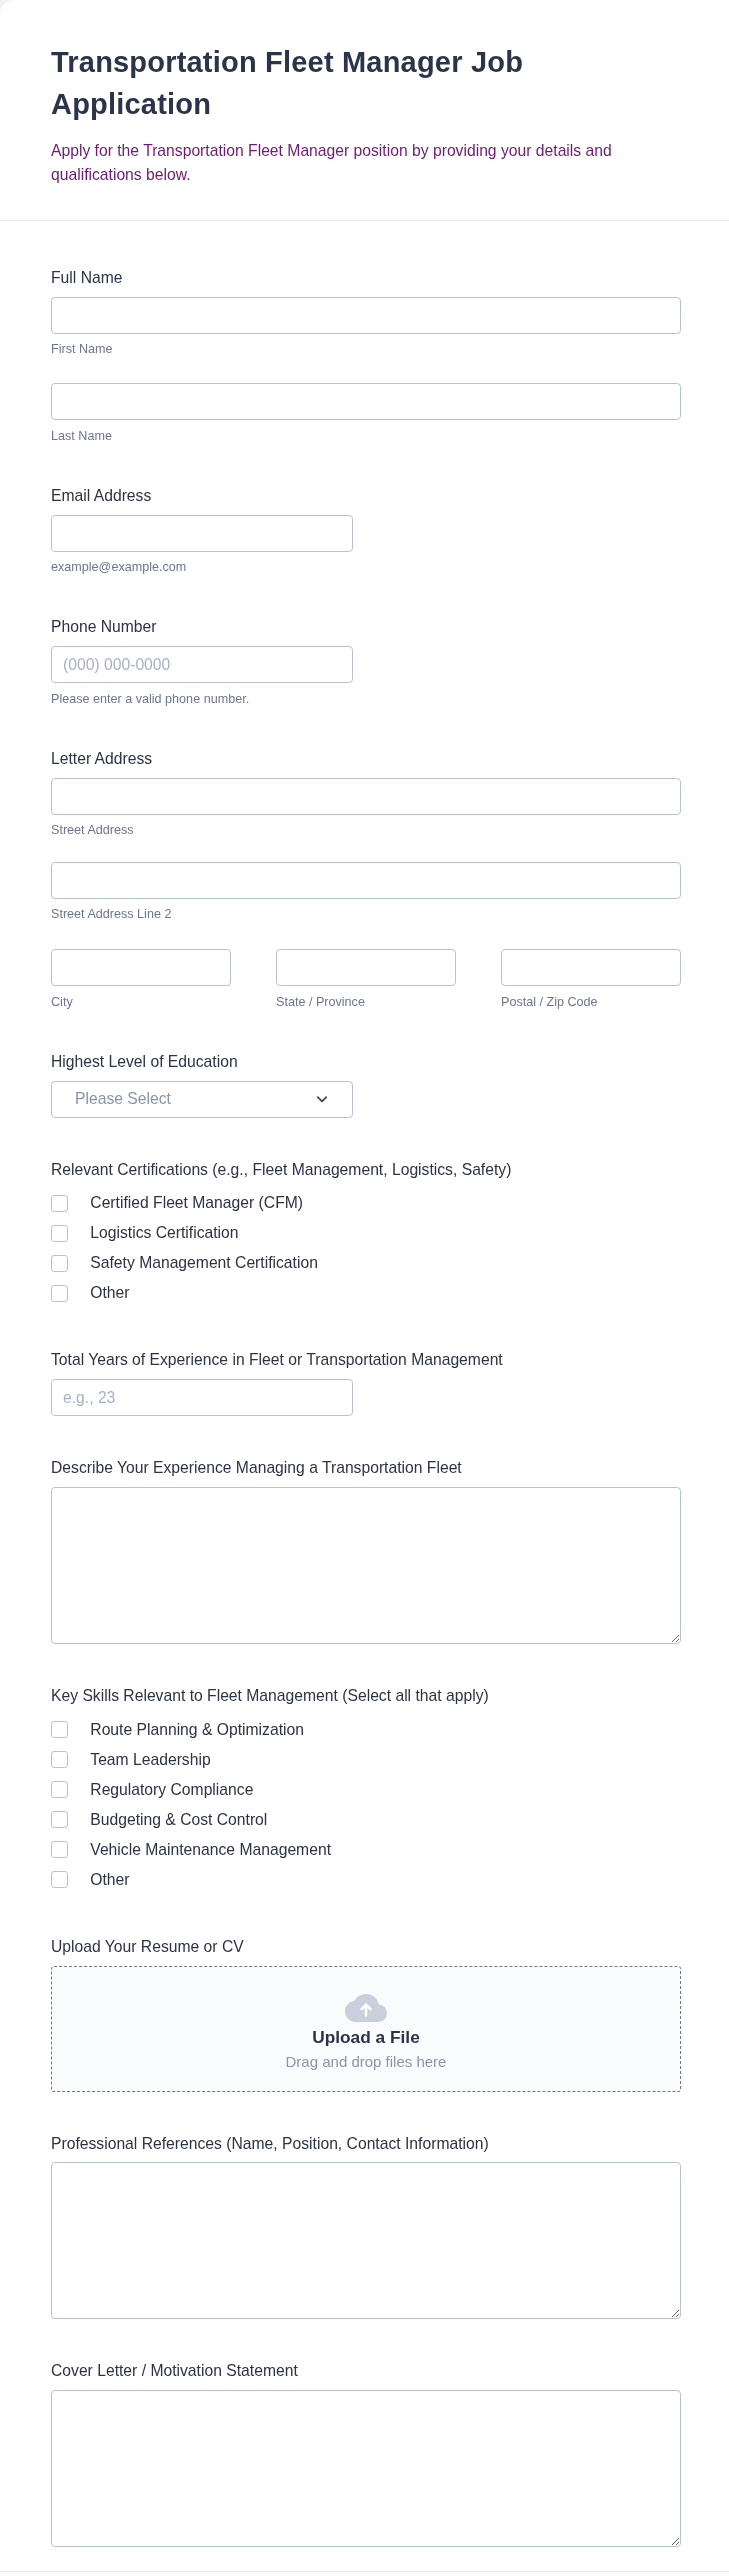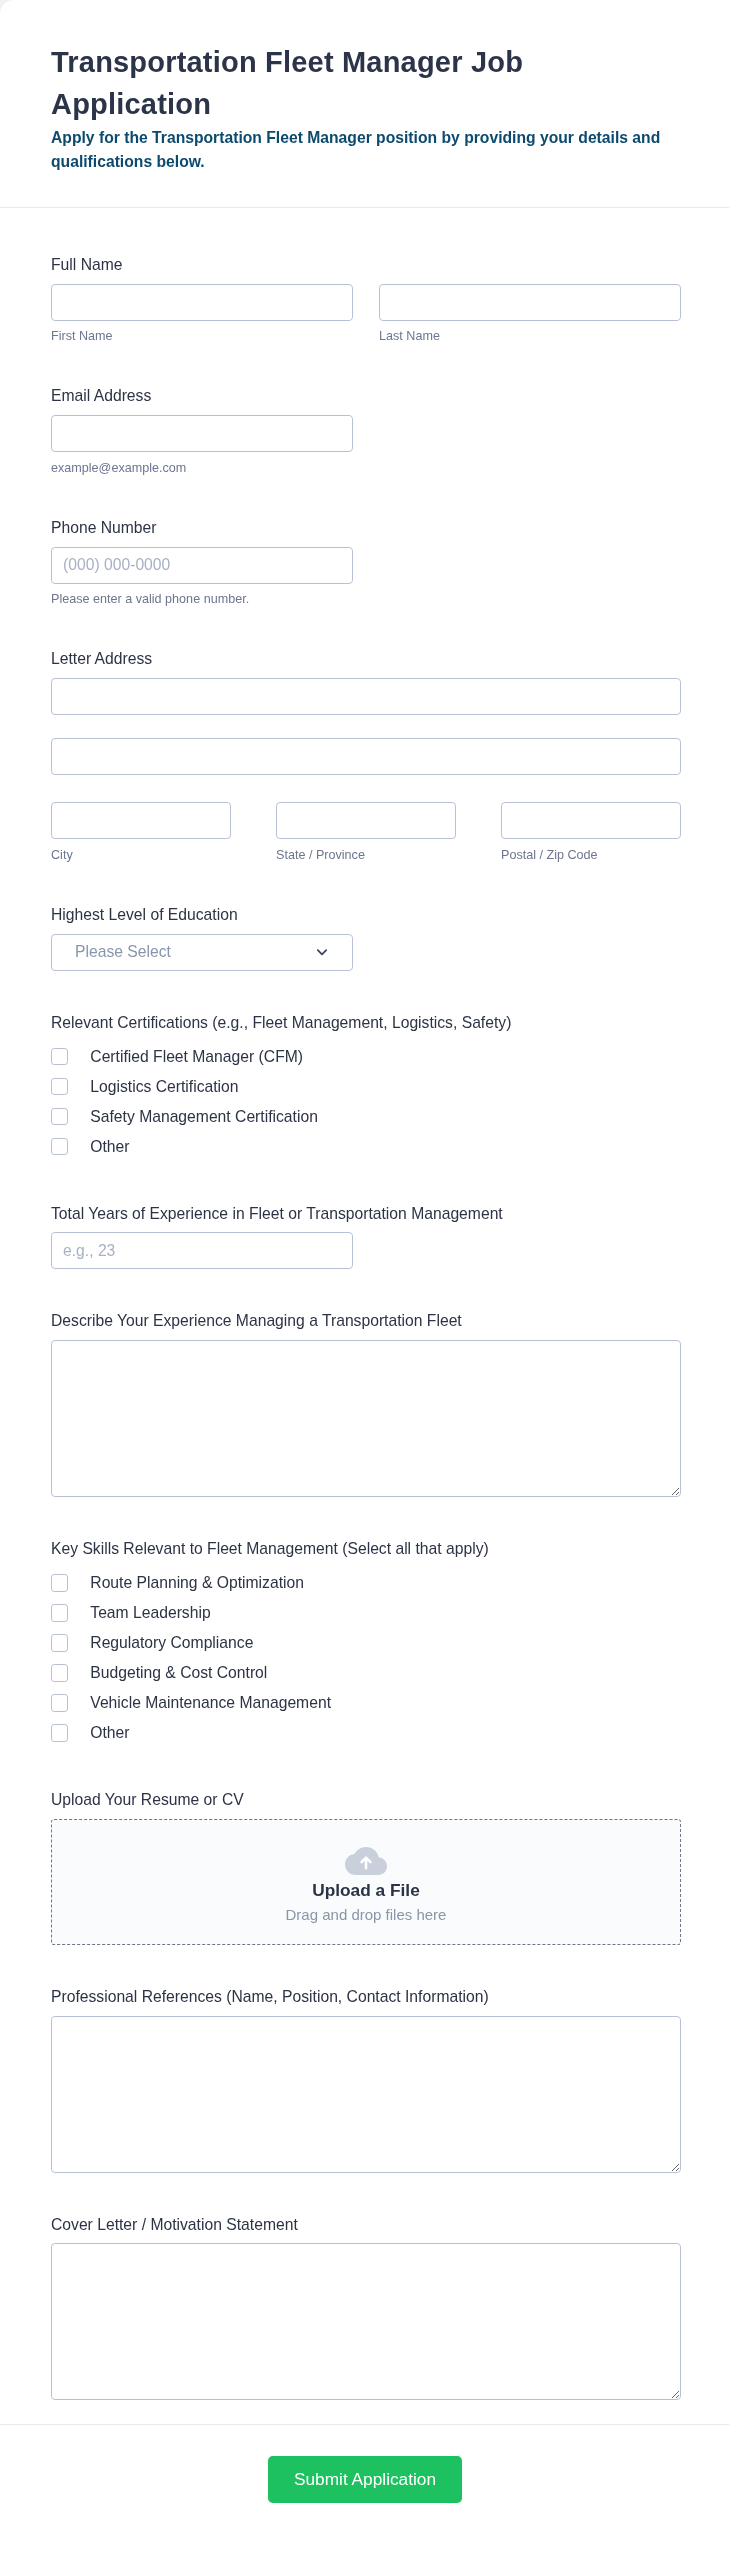--- a/index.html
+++ b/index.html
@@ -19,46 +19,45 @@
   .header { padding: 41px 49px 0 51px; }
   .header h1 {
     font-size: 29px;
     line-height: 42px;
     font-weight: 700;
     color: #2b3449;
     max-width: 565px;
     letter-spacing: 0.2px;
   }
   .subtitle {
-    margin-top: 1px;
+    margin-top: 14px;
     font-size: 15.7px;
     line-height: 24px;
-    color: #0c4a6e;
+    color: #701a75;
     max-width: 612px;
-    font-weight: bold;
   }
   .divider {
     margin-top: 33px;
     border-bottom: 0.8px solid #e7e9ee;
     width: 100%;
   }
   .divider-bottom { margin-top: 23.5px; }
 
   .form { padding: 0 49px 0 51px; }
   .q { margin-top: 41px; }
   .q-first { margin-top: 46px; }
   .q-label {
     font-size: 15.7px;
     line-height: 22px;
     font-weight: 500;
     color: #2c3345;
   }
   .q-label { margin-bottom: 7.8px; }
 
-  .row { display: flex; gap: 26px; }
+  .row { display: flex; gap: 26px; flex-direction: column; }
   .row3 { display: flex; gap: 45px; margin-top: 27px; }
   .col { flex: 1; min-width: 0; }
 
   .text-input, .select, .textarea {
     width: 100%;
     border: 0.8px solid #b8c1d4;
     border-radius: 3.9px;
     background: #fff;
     color: #2c3345;
     font-family: "Liberation Sans", "DejaVu Sans", sans-serif;
@@ -190,22 +189,24 @@
 
     <section class="q">
       <div class="q-label">Phone Number</div>
       <input class="text-input half" type="text" placeholder="(000) 000-0000" style="">
       <div class="sublabel">Please enter a valid phone number.</div>
     </section>
 
     <section class="q">
       <div class="q-label">Letter Address</div>
       <input class="text-input" type="text" style="">
+      <div class="sublabel">Street Address</div>
 
       <input class="text-input street2" type="text" style="">
+      <div class="sublabel">Street Address Line 2</div>
 
       <div class="row3">
         <div class="col">
           <input class="text-input" type="text" style="">
           <div class="sublabel">City</div>
         </div>
         <div class="col">
           <input class="text-input" type="text" style="">
           <div class="sublabel">State / Province</div>
         </div>

